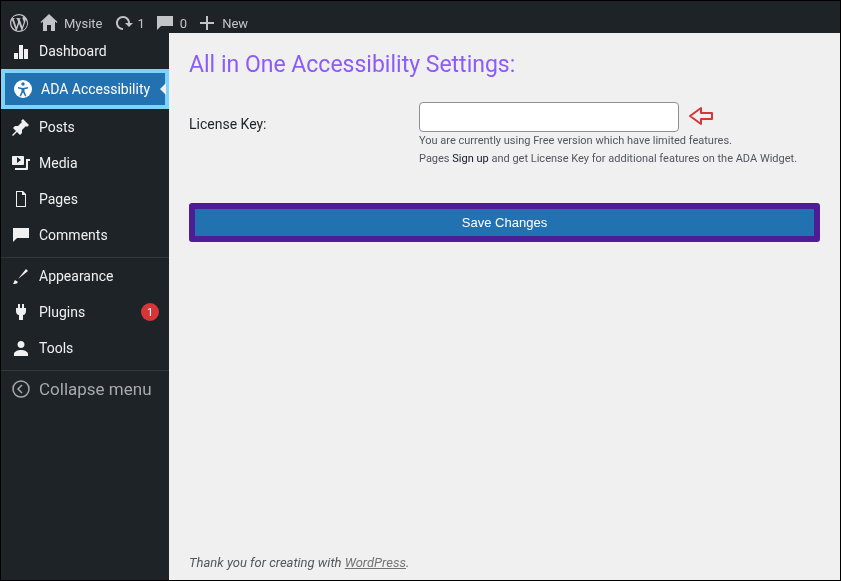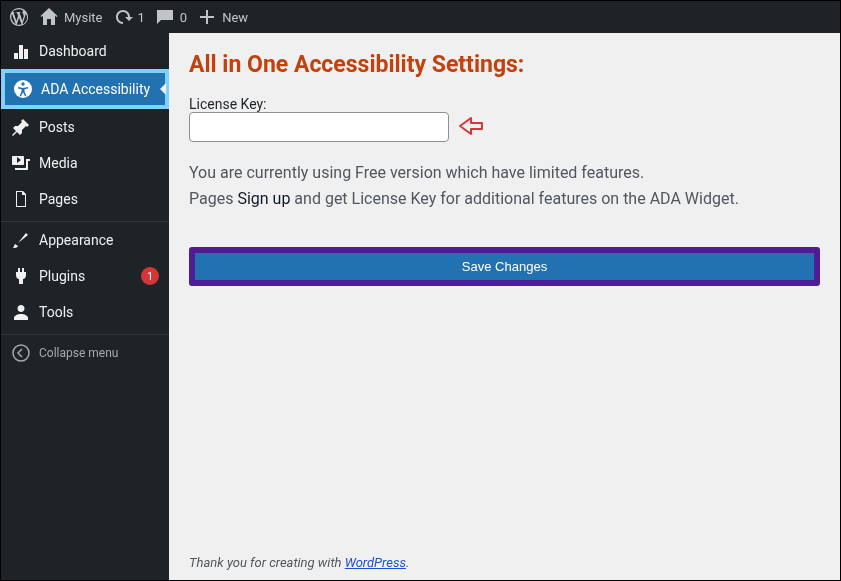--- a/index.html
+++ b/index.html
@@ -11,21 +11,21 @@
   width: 841px;
   height: 581px;
   overflow: hidden;
   border: 1px solid #000;
 }
 .adminbar {
   height: 32px;
   background: #1d2327;
   color: #c3c4c7;
   display: flex;
-  align-items: center;
+  align-items: flex-end;
   padding: 0 8px;
   gap: 10px;
   font-size: 13px;
 }
 .adminbar .item {
   display: flex;
   align-items: center;
   gap: 5px;
   cursor: pointer;
   color: #c3c4c7;
@@ -90,41 +90,40 @@
   min-width: 18px;
   height: 18px;
   font-size: 11px;
   display: inline-flex;
   align-items: center;
   justify-content: center;
   padding: 0 5px;
 }
 .sidebar .collapse-item {
   color: #a7aaad;
-  font-size: 12px;
+  font-size: 17px;
 }
 .content {
   flex: 1;
   background: #f0f0f1;
   padding: 18px 20px 10px 20px;
   position: relative;
   display: flex;
   flex-direction: column;
 }
 .content h1 {
   font-size: 23px;
-  font-weight: 700;
-  color: #c2410c;
-  margin-bottom: 12px;
+  font-weight: 400;
+  color: #8b5cf6;
+  margin-bottom: 24px;
 }
 .form-row {
   display: flex;
-  align-items: flex-start;
-  margin-bottom: 18px;
-  flex-direction: column;
+  align-items: flex-end;
+  margin-bottom: 0;
 }
 .form-row .field-label {
   width: 230px;
   font-size: 14px;
   padding-top: 6px;
 }
 .form-row .field-body {
   flex: 1;
   display: flex;
   align-items: center;
@@ -134,21 +133,22 @@
   width: 260px;
   height: 30px;
   border: 1px solid #8c8f94;
   border-radius: 4px;
   background: #fff;
   padding: 0 8px;
   font-size: 14px;
 }
 .arrow-marker svg { width: 28px; height: 22px; }
 .helper-text {
-  font-size: 16px;
+  margin-left: 230px;
+  font-size: 11px;
   color: #50575e;
   line-height: 1.6;
 }
 .helper-text a { color: #0f172a; cursor: pointer; }
 .save-btn {
   margin-top: 36px;
   background: #2271b1;
   color: #fff;
   border: 6px solid #4c1d95;
   border-radius: 3px;
@@ -156,21 +156,21 @@
   font-size: 13px;
   cursor: pointer;
 }
 .footer {
   margin-top: auto;
   padding-top: 20px;
   font-size: 13px;
   font-style: italic;
   color: #50575e;
 }
-.footer a { color: #1d4ed8; text-decoration: underline; }
+.footer a { color: #737373; text-decoration: underline; }
 </style>
 </head>
 <body>
 
 <div class="adminbar">
   <div class="item">
     <svg viewBox="0 0 20 20">
         <path d="M10 1C5 1 1 5 1 10s4 9 9 9 9-4 9-9-4-9-9-9zm0 1.3c1.7 0 3.3.6 4.5 1.5-.1 0-.2 0-.3.1-.5.2-.8.7-.8 1.3 0 .6.3 1.1.7 1.7.3.5.6 1.1.6 2 0 .6-.2 1.4-.6 2.4l-.8 2.5-2.8-8.2c.5 0 .9-.1.9-.1.4 0 .4-.6-.1-.6 0 0-1.3.1-2.1.1-.8 0-2.1-.1-2.1-.1-.4 0-.5.6 0 .6 0 0 .4 0 .8.1l1.2 3.3-1.7 5-2.8-8.3c.5 0 .9-.1.9-.1.4 0 .4-.6-.1-.6 0 0-1 .1-1.8.1C4.8 3.4 7.2 2.3 10 2.3zM2.3 10c0-1.1.2-2.1.7-3.1l3.7 10C4.1 15.6 2.3 13 2.3 10zm7.7 7.7c-.8 0-1.5-.1-2.2-.3l2.3-6.7 2.4 6.5c0 .1 0 .1.1.1-.8.3-1.7.4-2.6.4zm3.5-.9l2.4-6.8c.4-1.1.6-2 .6-2.8 0-.3 0-.6-.1-.8 1 1.1 1.6 2.5 1.6 4.1 0 2.8-1.5 5.3-3.8 6.6l-.7-.3z"></path>
       </svg>
   </div>
@@ -236,20 +236,28 @@
         </span>
       <span class="label">Media</span>
     </div>
     <div class="menu-item">
       <span class="micon">
           <svg viewBox="0 0 20 20">
             <path d="M5 2h7l3 3v13H5V2zm1 1v14h8V6h-3V3H6z"></path>
           </svg>
         </span>
       <span class="label">Pages</span>
+    </div>
+    <div class="menu-item">
+      <span class="micon">
+          <svg viewBox="0 0 20 20">
+            <path d="M2 3h16v10H6l-4 4V3z"></path>
+          </svg>
+        </span>
+      <span class="label">Comments</span>
     </div>
     <div class="menu-separator"></div>
     <div class="menu-item">
       <span class="micon">
           <svg viewBox="0 0 20 20">
             <path d="M4 14c-1 1-1 3-2 4 2 0 4 0 5-2l-3-2zm3-1l8-10 2 2-10 8-2 2 2-2z"></path>
           </svg>
         </span>
       <span class="label">Appearance</span>
     </div>

